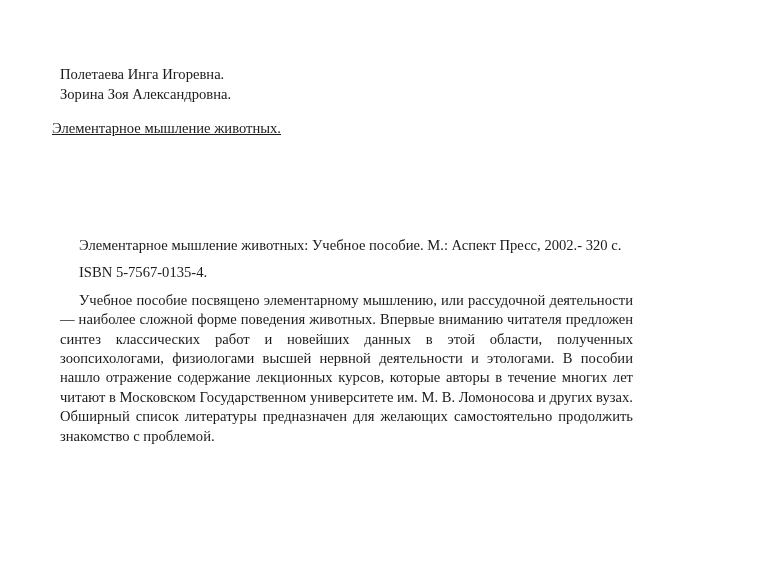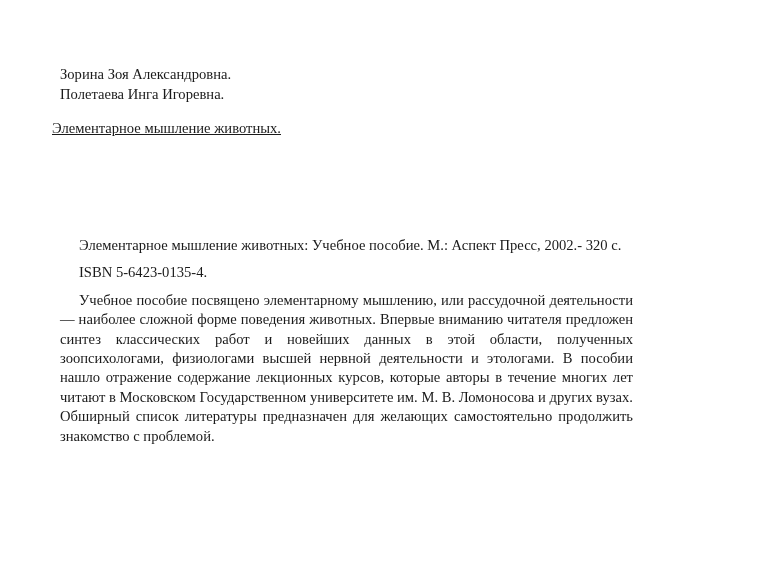--- a/index.html
+++ b/index.html
@@ -50,25 +50,25 @@
       margin: 0 12px 8px 0;
     }
     .para.last-line-fix { text-align-last: left; }
   </style>
 </head>
 <body>
 
 <div class="page">
 
   <div class="authors">
+    <div>Полетаева Инга Игоревна.</div>
     <div>Зорина Зоя Александровна.</div>
-    <div>Полетаева Инга Игоревна.</div>
   </div>
 
   <div class="title">Элементарное мышление животных.</div>
 
   <div class="body-block">
     <p class="para last-line-fix">Элементарное мышление животных: Учебное пособие. М.: Аспект Пресс, 2002.- 320 с.</p>
-    <p class="para">ISBN 5-6423-0135-4.</p>
+    <p class="para">ISBN 5-7567-0135-4.</p>
     <p class="para last-line-fix">Учебное пособие посвящено элементарному мышлению, или рассудочной деятельности — наиболее сложной форме поведения животных. Впервые вниманию читателя предложен синтез классических работ и новейших данных в этой области, полученных зоопсихологами, физиологами высшей нервной деятельности и этологами. В пособии нашло отражение содержание лекционных курсов, которые авторы в течение многих лет читают в Московском Государственном университете им. М. В. Ломоносова и других вузах. Обширный список литературы предназначен для желающих самостоятельно продолжить знакомство с проблемой.</p>
   </div>
 
 </div>
 
 </body></html>

